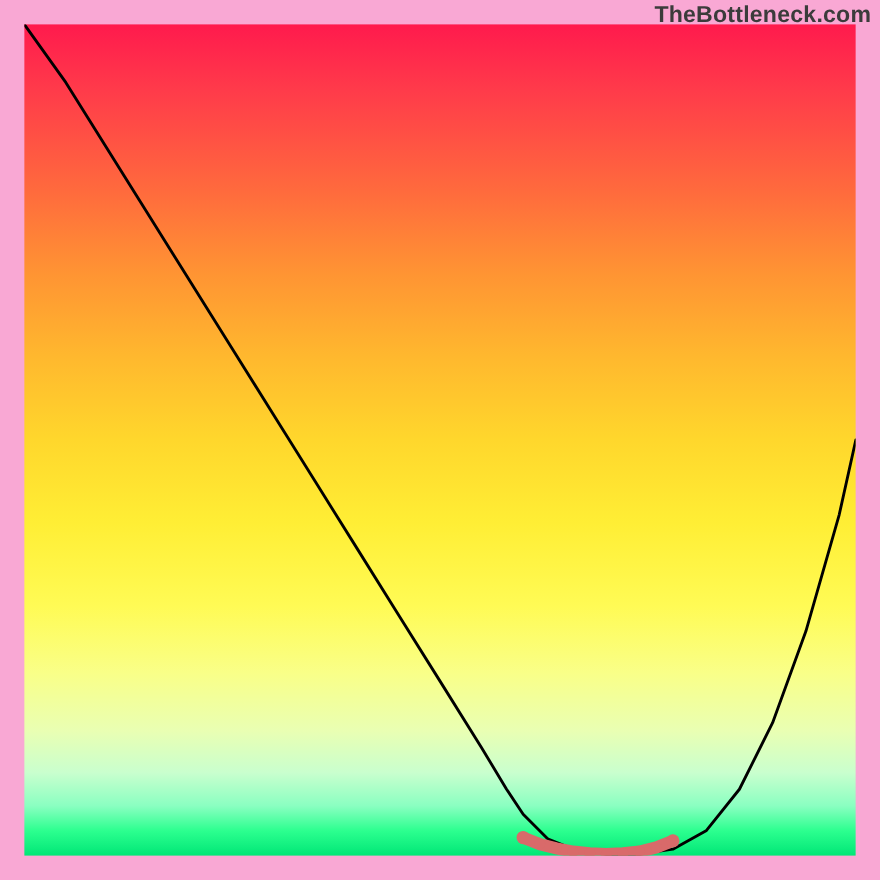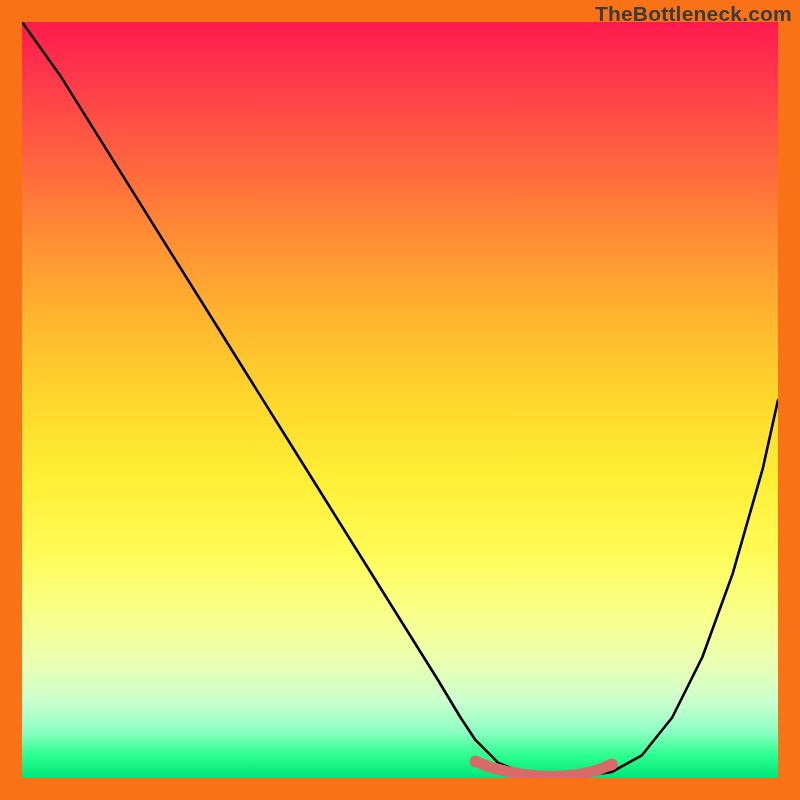--- a/index.html
+++ b/index.html
@@ -10,21 +10,21 @@
     background: #000;
     overflow: hidden;
     font-family: Arial, Helvetica, sans-serif;
   }
   .frame {
     position: absolute;
     left: 0;
     top: 0;
     width: 800px;
     height: 800px;
-    background: #f97316;
+    background: #f9a8d4;
   }
   .plot {
     position: absolute;
     left: 22px;
     top: 22px;
     width: 756px;
     height: 756px;
     overflow: hidden;
   }
   .gradient-bg {

